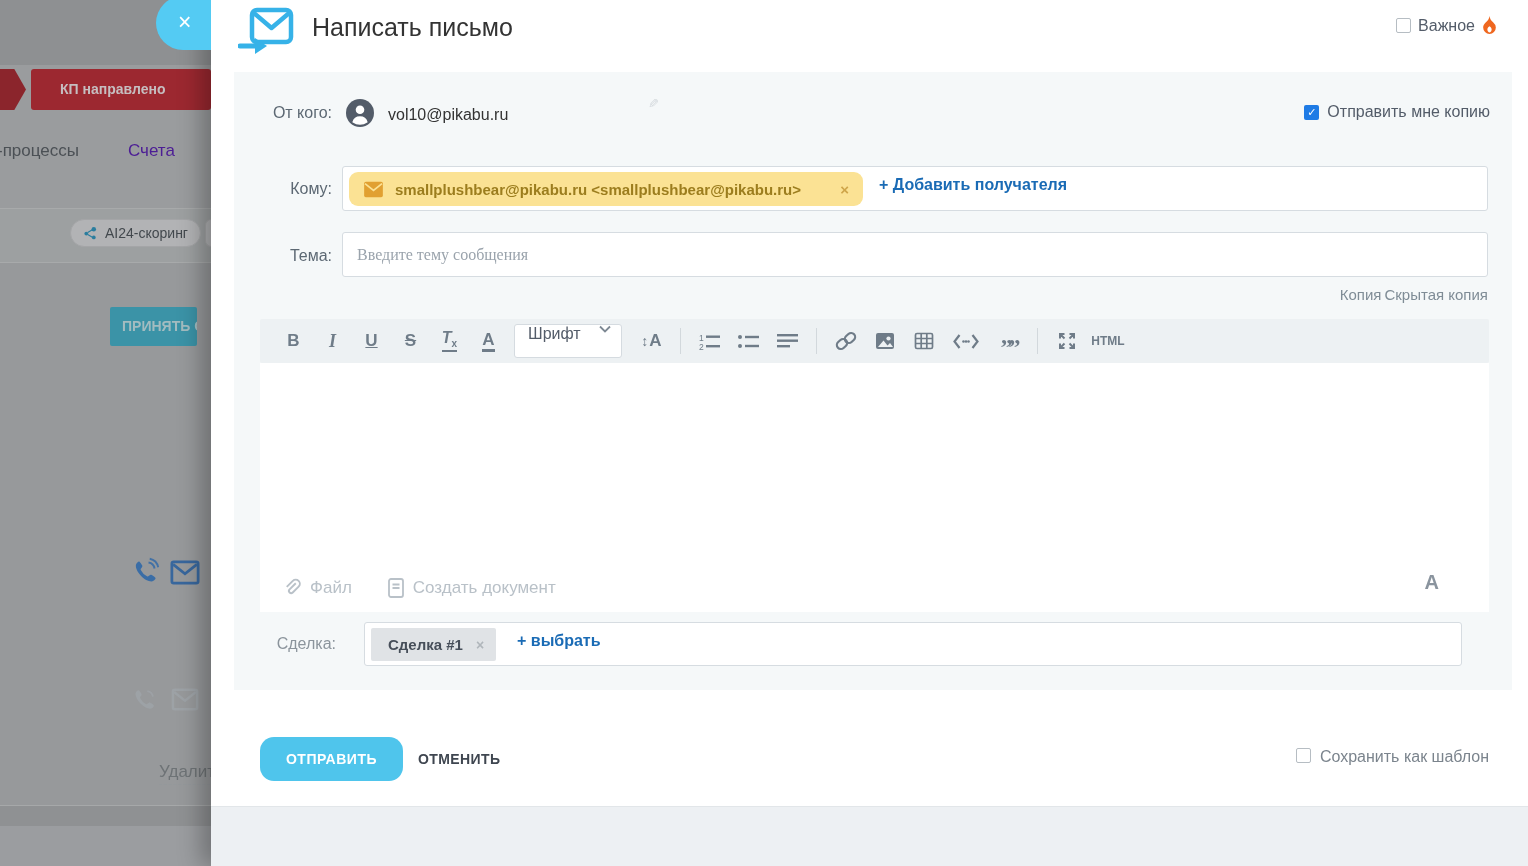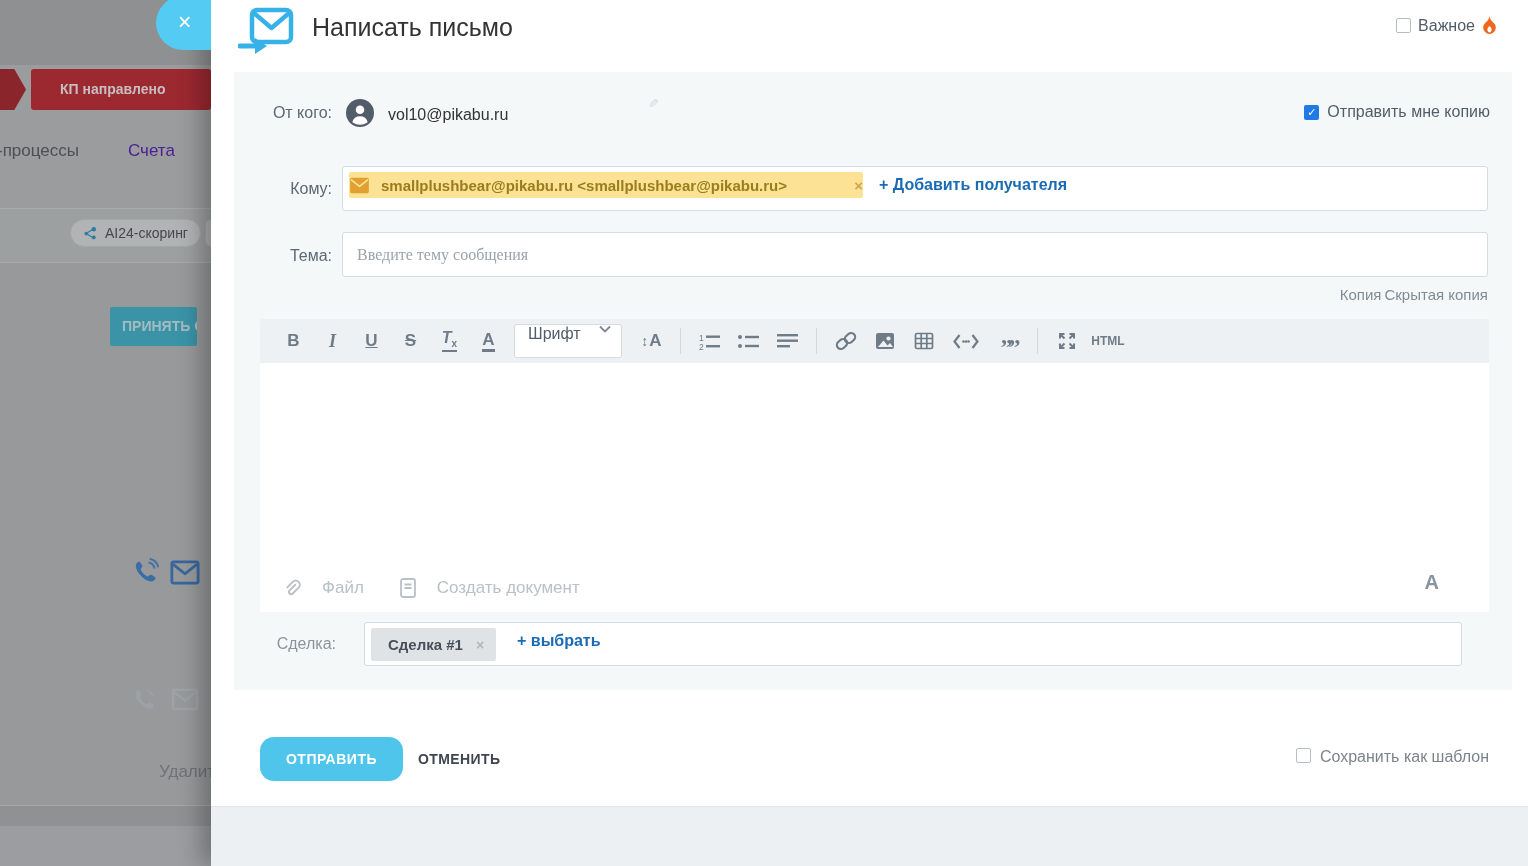--- a/index.html
+++ b/index.html
@@ -46,22 +46,22 @@
   .card{position:absolute;left:23px;top:72px;width:1278px;height:618px;background:#f5f8f9}
   .flabel{position:absolute;left:0;width:98px;text-align:right;font-size:16px;color:#5c6873;white-space:nowrap}
   .avatar{position:absolute;left:112px;top:27px;width:28px;height:28px}
   .from-email{position:absolute;left:154px;top:34px;font-size:16px;color:#333}
   .edit-pencil{position:absolute;left:414px;top:24px;font-size:13px;color:#d3d8dc;transform:scaleX(-1)}
   .send-copy{position:absolute;right:22px;top:31px;display:flex;align-items:center;gap:8px}
   .send-copy .lab{font-size:16px;color:#535c69}
 
   .input-box{position:absolute;background:#fff;border:1px solid #d6dce1;border-radius:3px}
   .to-box{left:108px;top:94px;width:1146px;height:45px}
-  .chip-to{position:absolute;left:6px;top:5px;width:514px;height:26px;background:#fbe294;border-radius:2px;
-    display:flex;align-items:center;gap:11px;padding:0 0}
+  .chip-to{position:absolute;left:6px;top:5px;width:514px;height:34px;background:#fbe294;border-radius:9px;
+    display:flex;align-items:center;gap:11px;padding:0 14px}
   .chip-to .txt{font-size:15px;font-weight:700;color:#9c7d1e;white-space:nowrap}
   .chip-to .x{margin-left:auto;color:#cfa54a;font-size:15px;font-weight:700;cursor:pointer}
   .add-recip{position:absolute;left:536px;top:9px;font-size:16px;font-weight:700;color:#1a6bb5;cursor:pointer;white-space:nowrap}
 
   .subj-box{left:108px;top:160px;width:1146px;height:45px}
   .subj-box input{width:100%;height:100%;border:none;outline:none;background:transparent;font-size:16px;color:#333;
     padding:0 14px;font-family:Liberation Serif, serif}
   .subj-box input::placeholder{color:#9aa3ac;opacity:1}
   .cc-links{position:absolute;right:24px;top:214px;display:flex;gap:3px;font-size:15px;color:#7f8c96}
   .cc-links span{cursor:pointer}
@@ -84,21 +84,21 @@
   .tb-size .ar{font-size:14px}
   .tb-size .A{font-size:17px}
   .tsep{width:1px;height:26px;background:#d2d8dc;margin:0 9px;flex:0 0 auto}
   .tb-quote{font-family:"Liberation Serif","DejaVu Serif",serif;font-size:24px;font-weight:700;letter-spacing:-4px;
     line-height:0;padding-top:12px}
   .tb-html{font-size:12px;font-weight:700;letter-spacing:0}
 
   
   .editor{position:absolute;left:26px;top:291px;width:1229px;height:249px;background:#fff;cursor:text}
   .attach-row{position:absolute;left:22px;bottom:14px;display:flex;align-items:center;gap:14px;color:#b9c1c8;font-size:17px}
-  .attach-item{display:flex;align-items:flex-end;gap:21px;cursor:pointer}
+  .attach-item{display:flex;align-items:flex-start;gap:9px;cursor:pointer}
   .attach-item + .attach-item{margin-left:22px}
   .sig-a{position:absolute;right:50px;bottom:18px;font-size:20px;font-weight:700;color:#8a949e;cursor:pointer}
 
   
   .deal-box{left:130px;top:550px;width:1098px;height:44px}
   .deal-label{top:563px;width:102px}
   .chip-deal{position:absolute;left:6px;top:5px;height:33px;background:#e0e3e6;border-radius:2px;
     display:flex;align-items:center;padding:0 12px 0 17px;gap:13px}
   .chip-deal .txt{font-size:15px;font-weight:700;color:#474f5a;white-space:nowrap}
   .chip-deal .x{color:#b0b6bb;font-size:14px;font-weight:700;cursor:pointer}

